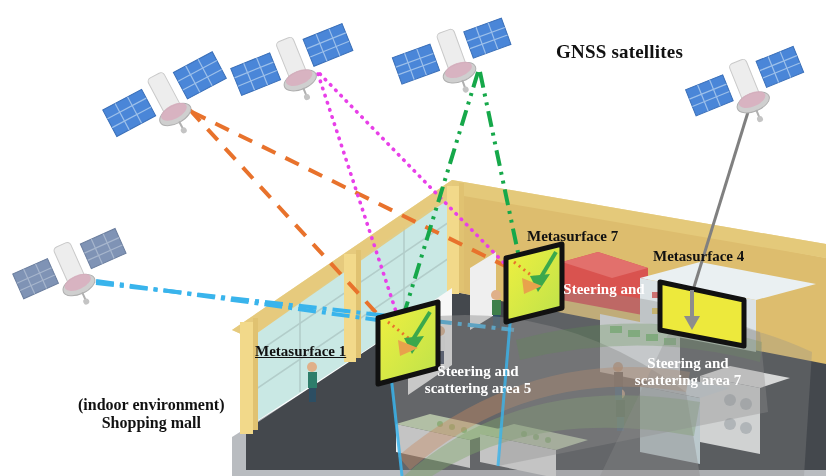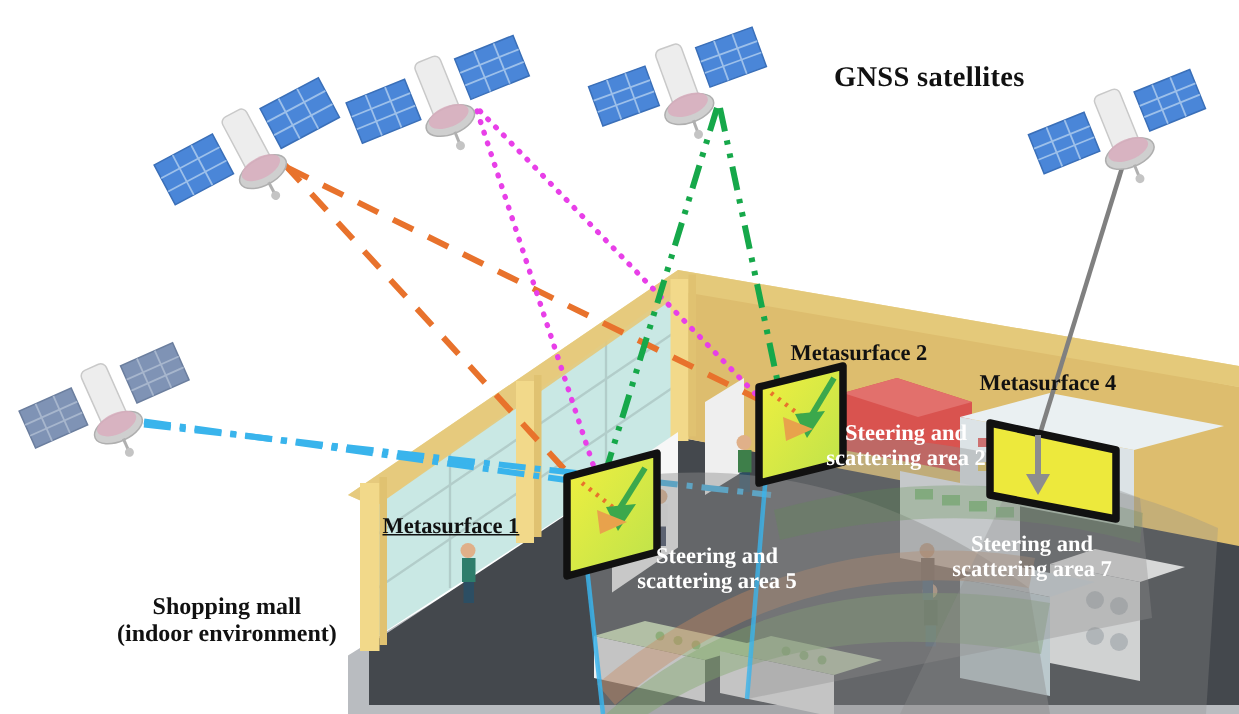--- a/index.html
+++ b/index.html
@@ -330,34 +330,33 @@
       <g>
         <line x1="692" y1="290" x2="692" y2="322" stroke="#8d8d8d" stroke-width="4"></line>
         <polygon points="684,316 700,316 692,330" fill="#8d8d8d"></polygon>
       </g>
     </g>
   </svg>
 
   <div class="lbl" id="gnss-title">GNSS satellites</div>
 
   <div class="lbl" id="ms1-label">Metasurface 1</div>
-  <div class="lbl" id="ms2-label">Metasurface 2</div>
+  <div class="lbl" id="ms2-label">Metasurface 7</div>
   <div class="lbl" id="ms3-label">Metasurface 4</div>
 
   <div class="lbl lbl-white" id="area1-label">
     <div>Steering and</div>
     <div>scattering area 5</div>
   </div>
   <div class="lbl lbl-white" id="area2-label">
     <div>Steering and</div>
-    <div>scattering area 2</div>
   </div>
   <div class="lbl lbl-white" id="area3-label">
     <div>Steering and</div>
     <div>scattering area 7</div>
   </div>
 
   <div class="lbl" id="mall-label">
+    <div>(indoor environment)</div>
     <div>Shopping mall</div>
-    <div>(indoor environment)</div>
   </div>
 
 </div>
 
 </body></html>

